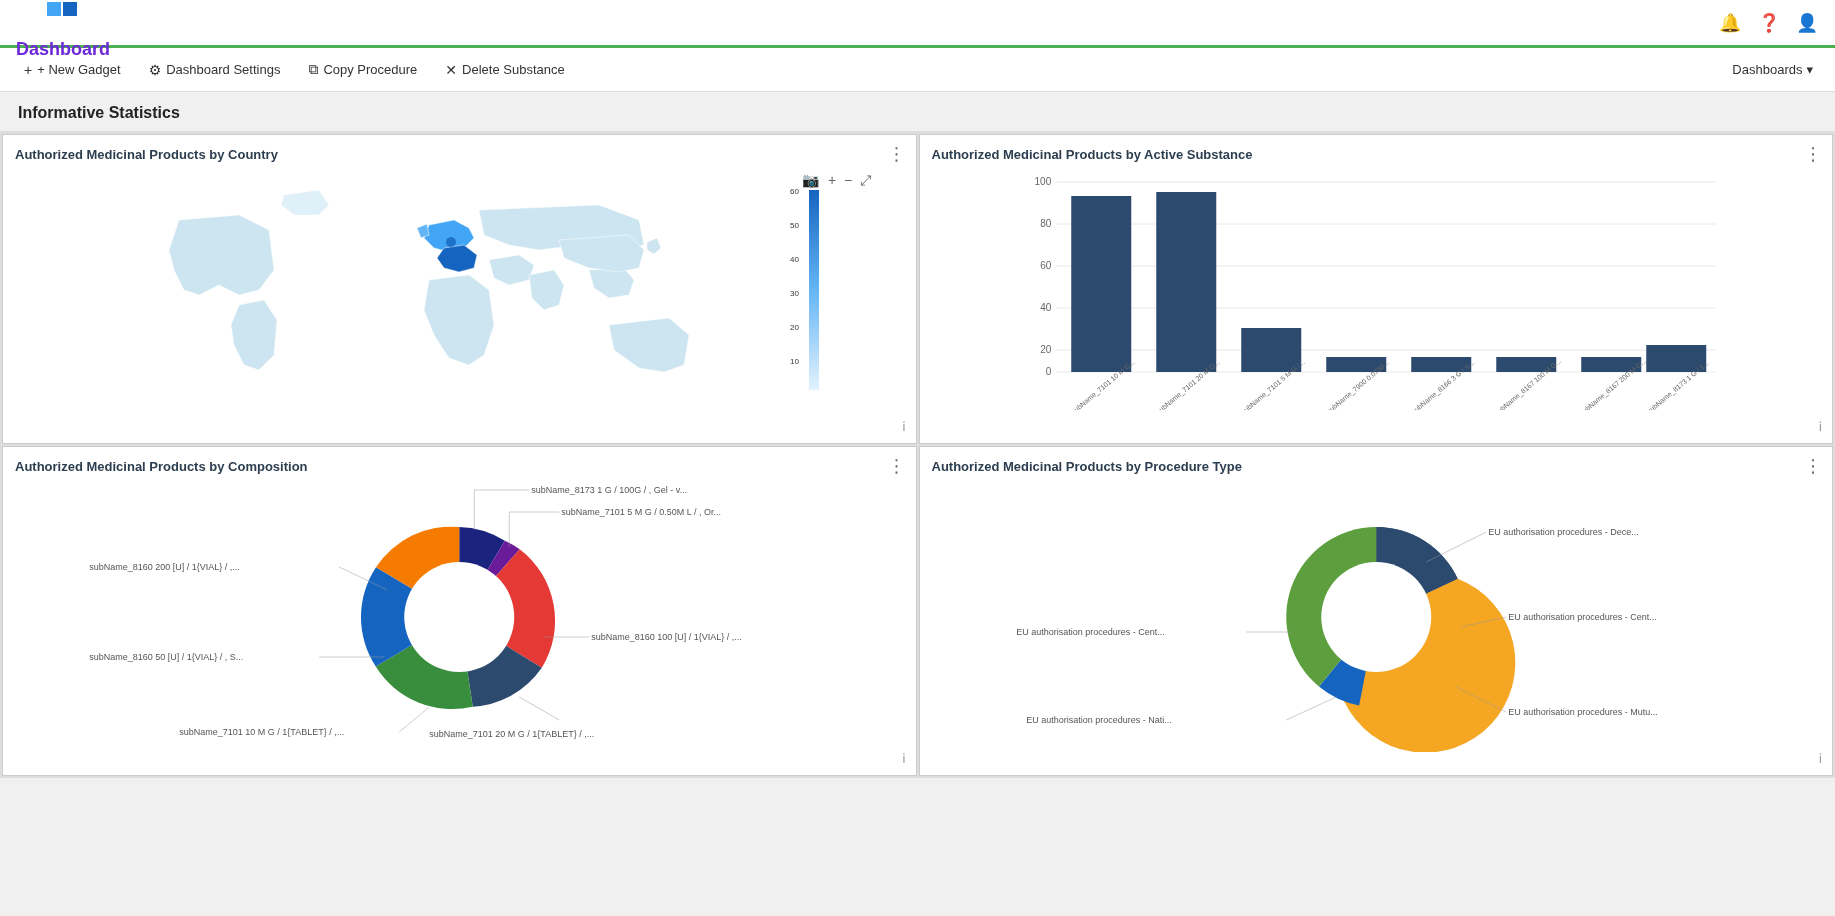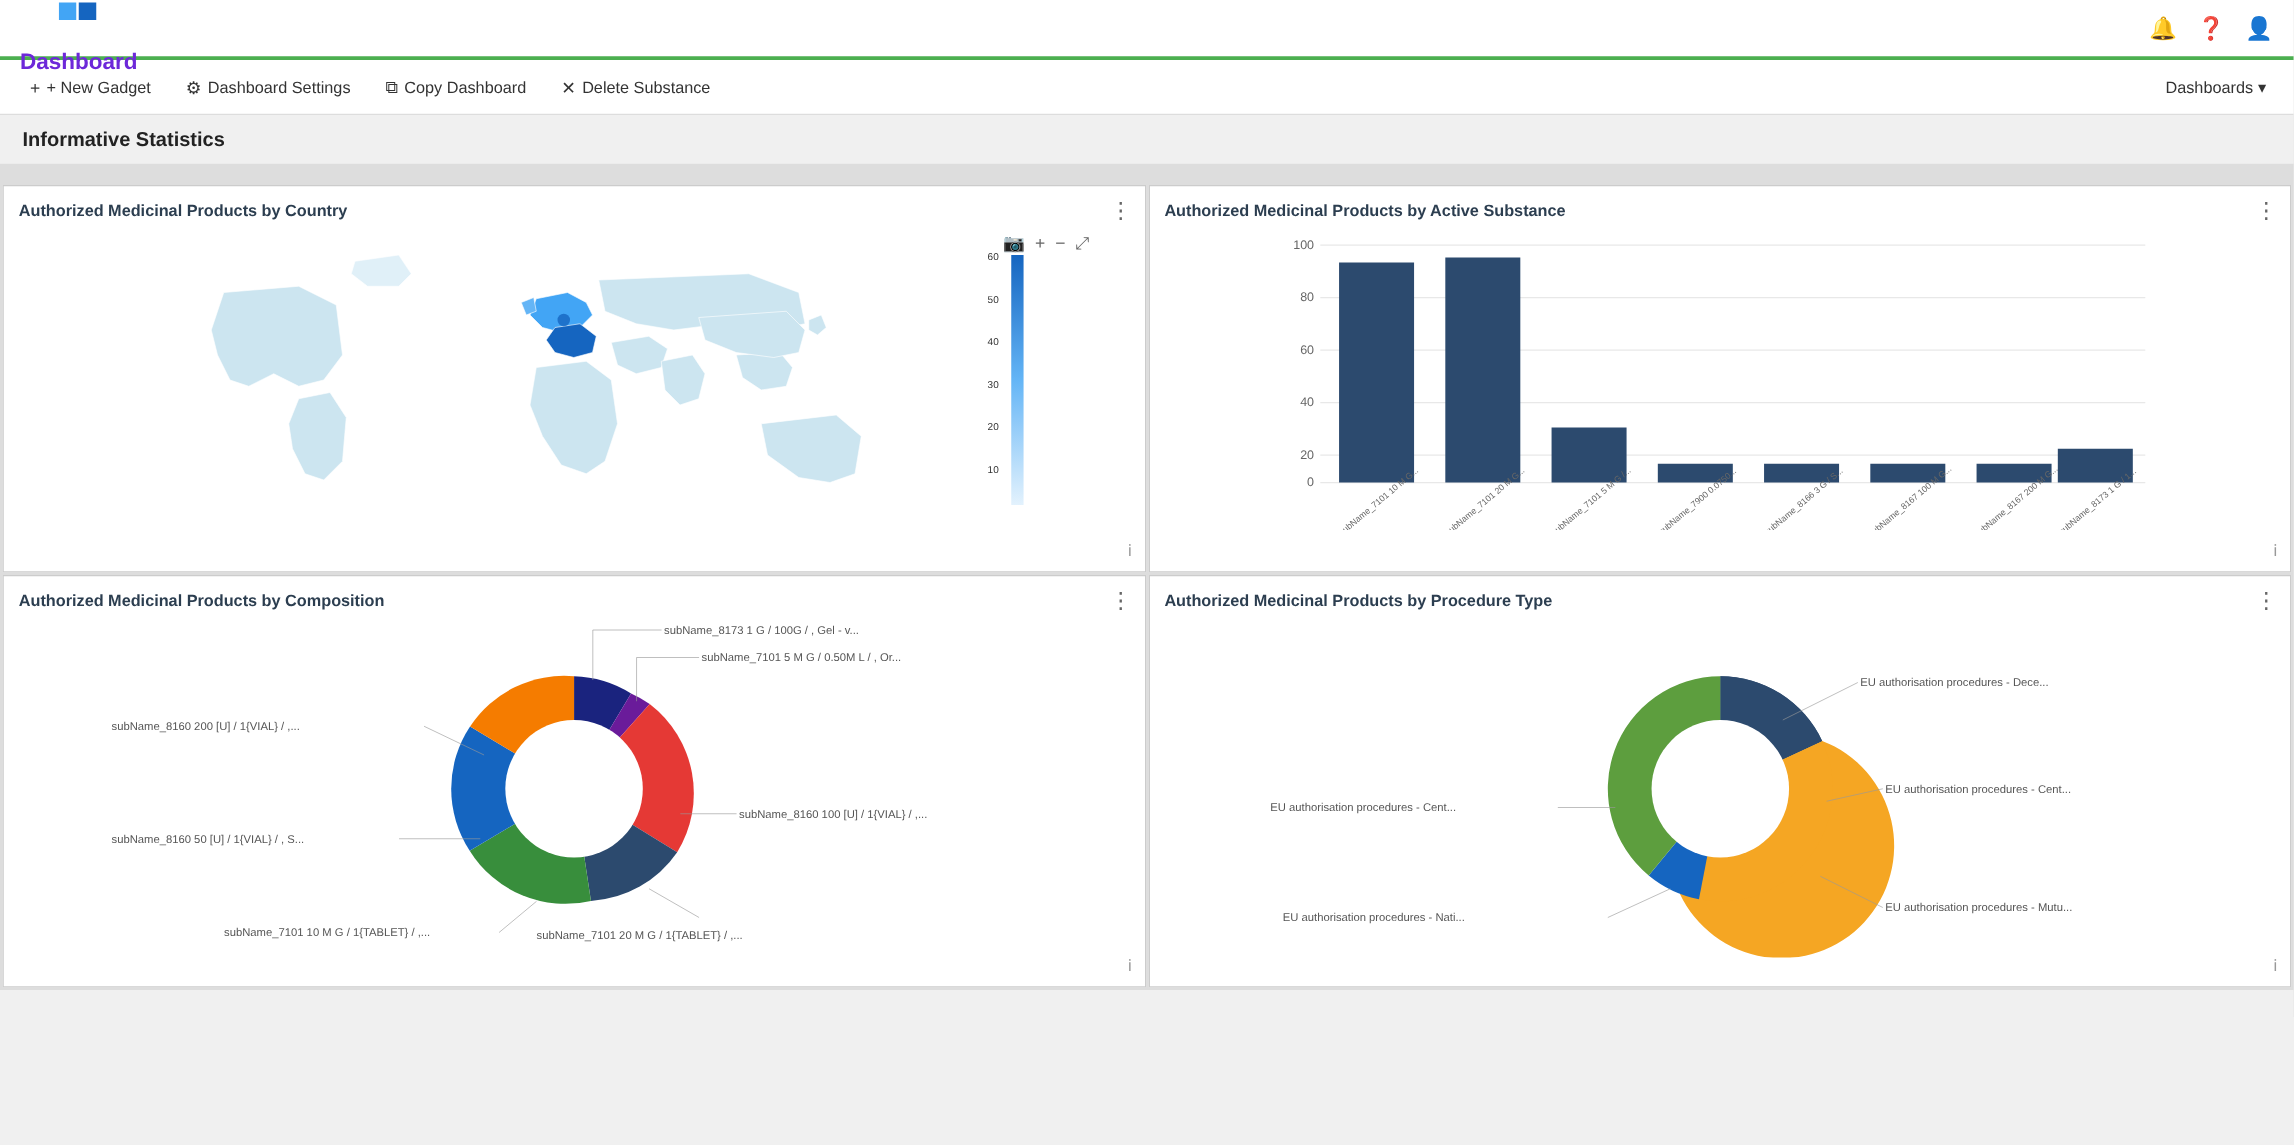--- a/index.html
+++ b/index.html
@@ -80,21 +80,21 @@
       font-weight: bold;
       color: #222;
     }
 
     
     .dashboard-grid {
       display: grid;
       grid-template-columns: 1fr 1fr;
       grid-template-rows: auto auto;
       gap: 2px;
-      padding: 17px 2px 2px;
+      padding: 3px 2px 2px;
       background: #ddd;
     }
 
     
     .widget-card {
       background: #fff;
       border: 1px solid #ccc;
       padding: 12px;
       position: relative;
       min-height: 310px;
@@ -198,21 +198,21 @@
   <button class="toolbar-btn">
     <span class="btn-icon">+</span>
     <span>+ New Gadget</span>
   </button>
   <button class="toolbar-btn">
     <span class="btn-icon">⚙</span>
     <span>Dashboard Settings</span>
   </button>
   <button class="toolbar-btn">
     <span class="btn-icon">⧉</span>
-    <span>Copy Dashboard</span>
+    <span>Copy Procedure</span>
   </button>
   <button class="toolbar-btn">
     <span class="btn-icon">✕</span>
     <span>Delete Substance</span>
   </button>
   <div class="toolbar-dashboards">
     <span>Dashboards</span>
     <span>▾</span>
   </div>
 </div>

